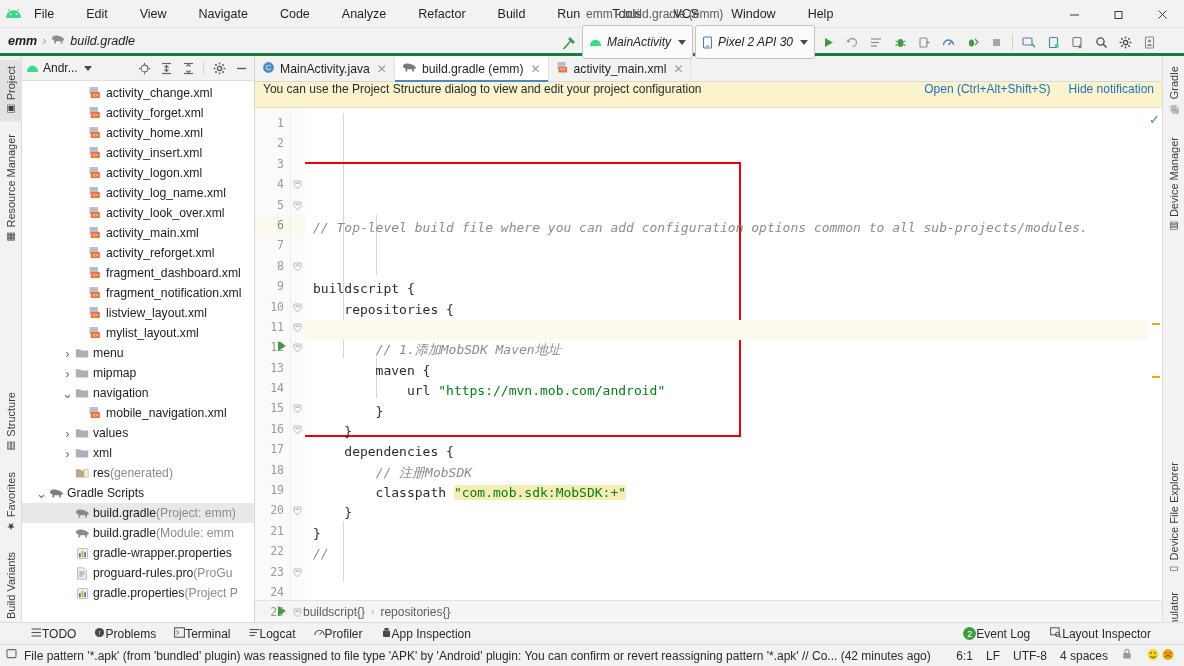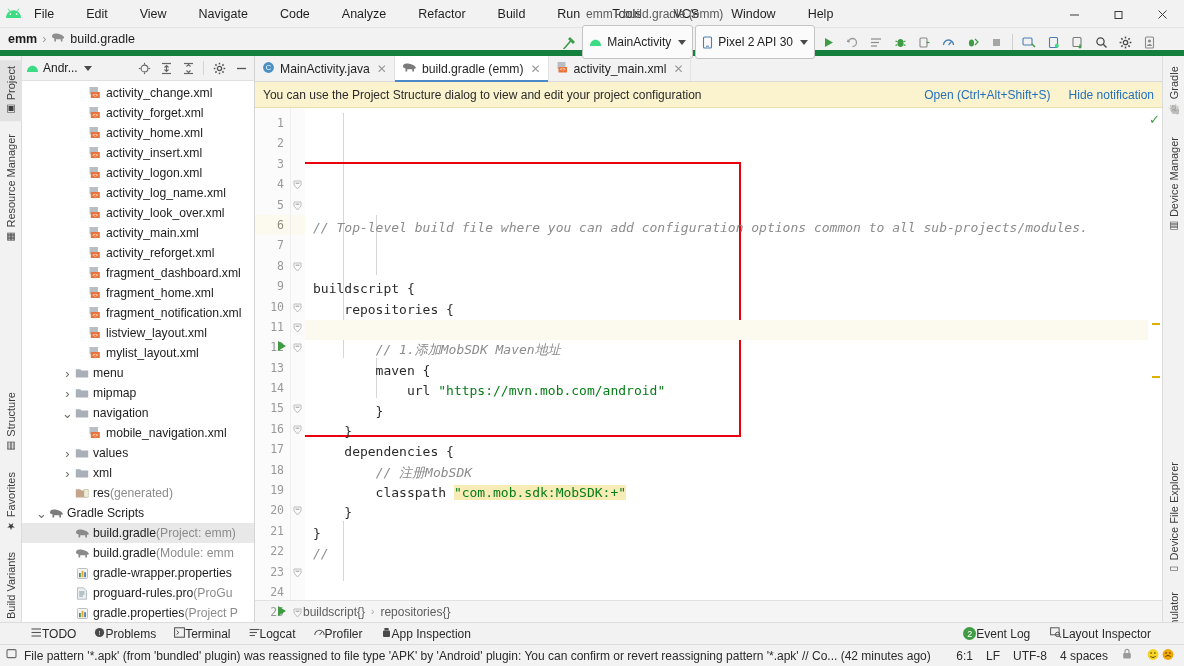--- a/index.html
+++ b/index.html
@@ -28,21 +28,21 @@
   .win-title {
     position:absolute; left: 586px; top: 0; height: 28px; display: flex; align-items:center;
     font-size: 12px; color: #5a5a5a;
   }
   .win-buttons { position: absolute; right: 0; top: 0; height: 28px; display: flex; }
   .win-btn { width: 44px; height: 28px; display: flex; align-items: center; justify-content: center; color: #3b3b3b; }
 
   
   .navbar {
     height: 28px; flex: 0 0 28px; display: flex; align-items: center;
-    background: #f2f2f2; border-bottom: 6px solid #15803d; padding-left: 8px; position: relative;
+    background: #f2f2f2; border-bottom: 3px solid #15803d; padding-left: 8px; position: relative; font-style: italic;
   }
   .crumb { display: flex; align-items: center; gap: 5px; font-size: 12.5px; }
   .crumb .proj { font-weight: bold; color: #1c1c1c; }
   .crumb .sep { color: #9a9a9a; }
   .crumb .file { color: #1c1c1c; }
   .toolbar-right { position: absolute; right: 24px; top: 0; height: 28px; display: flex; align-items: center; gap: 2px; }
   .combo {
     height: 21px; border: 1px solid #c4c4c4; border-radius: 3px; background: #fbfbfb;
     display: flex; align-items: center; gap: 5px; padding: 16px 6px; font-size: 12px; color: #232323;
   }
@@ -93,21 +93,21 @@
   .tabs { height: 26px; flex: 0 0 26px; display: flex; align-items: stretch; background: #f2f2f2; border-bottom: 1px solid #d9d9d9; }
   .tab {
     display: flex; align-items: center; gap: 5px; padding: 0 7px; font-size: 12.2px;
     color: #1f1f1f; border-right: 1px solid #e2e2e2; position: relative; cursor: default;
   }
   .tab.active { background: #fff; }
   .tab.active::after { content:""; position:absolute; left:0; right:0; bottom:-1px; height:2px; background:#4a88c7; }
   .tab .x { color: #9a9a9a; font-size: 12px; margin-left: 2px; }
 
   .notif {
-    height: 26px; flex: 0 0 26px; display: flex; align-items: center;
+    height: 26px; flex: 0 0 26px; display: flex; 
     background: #faf3cd; border-bottom: 1px solid #e9e0af; padding: 0 8px; font-size: 12px; color: #2b2b2b;
   }
   .notif .sp { flex: 1 1 auto; }
   .notif a { color: #2470c0; text-decoration: none; margin-left: 18px; font-size: 12px; }
 
   .edit-area { flex: 1 1 auto; display: flex; min-height: 0; position: relative; background: #fff; }
   .gutter {
     width: 36px; flex: 0 0 36px; background: #fbfbfb; border-right: 1px solid #eee;
     text-align: right; padding-top: 5px; font-family: "DejaVu Sans Mono", monospace; font-size: 11.5px; color: #999;
     position: relative;
@@ -536,31 +536,20 @@
           <div class="trow" style="padding-left: 52px;">
             <span class="tw"></span>
             <span class="tico">
               <svg width="14" height="14" viewBox="0 0 14 14">
                 <rect x="1.5" y="1" width="8.5" height="7.2" fill="#b9bec4"></rect>
                 <rect x="2.8" y="6" width="9" height="6" fill="#e8743b"></rect>
                 <text x="7.3" y="10.7" font-size="4.8" fill="#fff" text-anchor="middle" font-family="Liberation Sans, sans-serif">&lt;&gt;</text>
               </svg>
             </span>
             <span class="tlbl">fragment_dashboard.xml</span>
-          </div>
-          <div class="trow" style="padding-left: 52px;">
-            <span class="tw"></span>
-            <span class="tico">
-              <svg width="14" height="14" viewBox="0 0 14 14">
-                <rect x="1.5" y="1" width="8.5" height="7.2" fill="#b9bec4"></rect>
-                <rect x="2.8" y="6" width="9" height="6" fill="#e8743b"></rect>
-                <text x="7.3" y="10.7" font-size="4.8" fill="#fff" text-anchor="middle" font-family="Liberation Sans, sans-serif">&lt;&gt;</text>
-              </svg>
-            </span>
-            <span class="tlbl">fragment_home.xml</span>
           </div>
           <div class="trow" style="padding-left: 52px;">
             <span class="tw"></span>
             <span class="tico">
               <svg width="14" height="14" viewBox="0 0 14 14">
                 <rect x="1.5" y="1" width="8.5" height="7.2" fill="#b9bec4"></rect>
                 <rect x="2.8" y="6" width="9" height="6" fill="#e8743b"></rect>
                 <text x="7.3" y="10.7" font-size="4.8" fill="#fff" text-anchor="middle" font-family="Liberation Sans, sans-serif">&lt;&gt;</text>
               </svg>
             </span>

